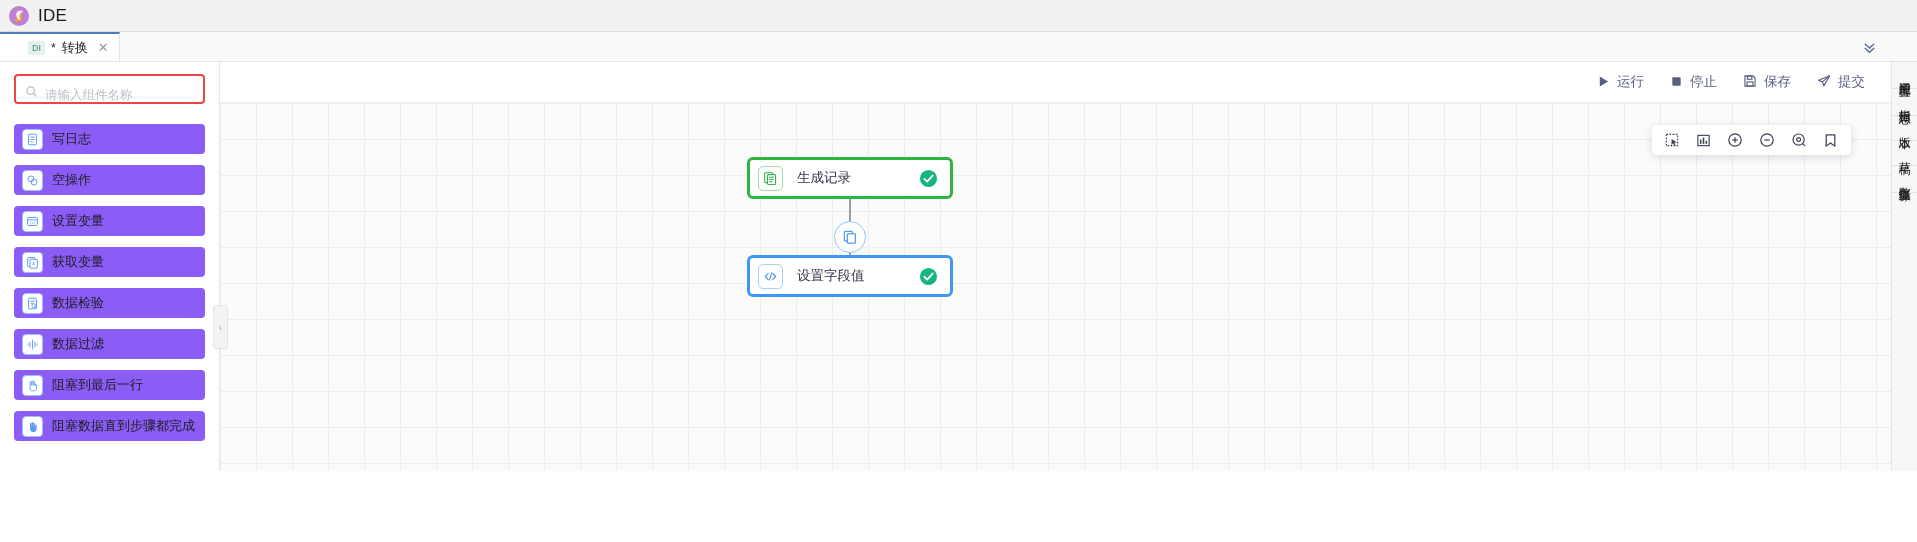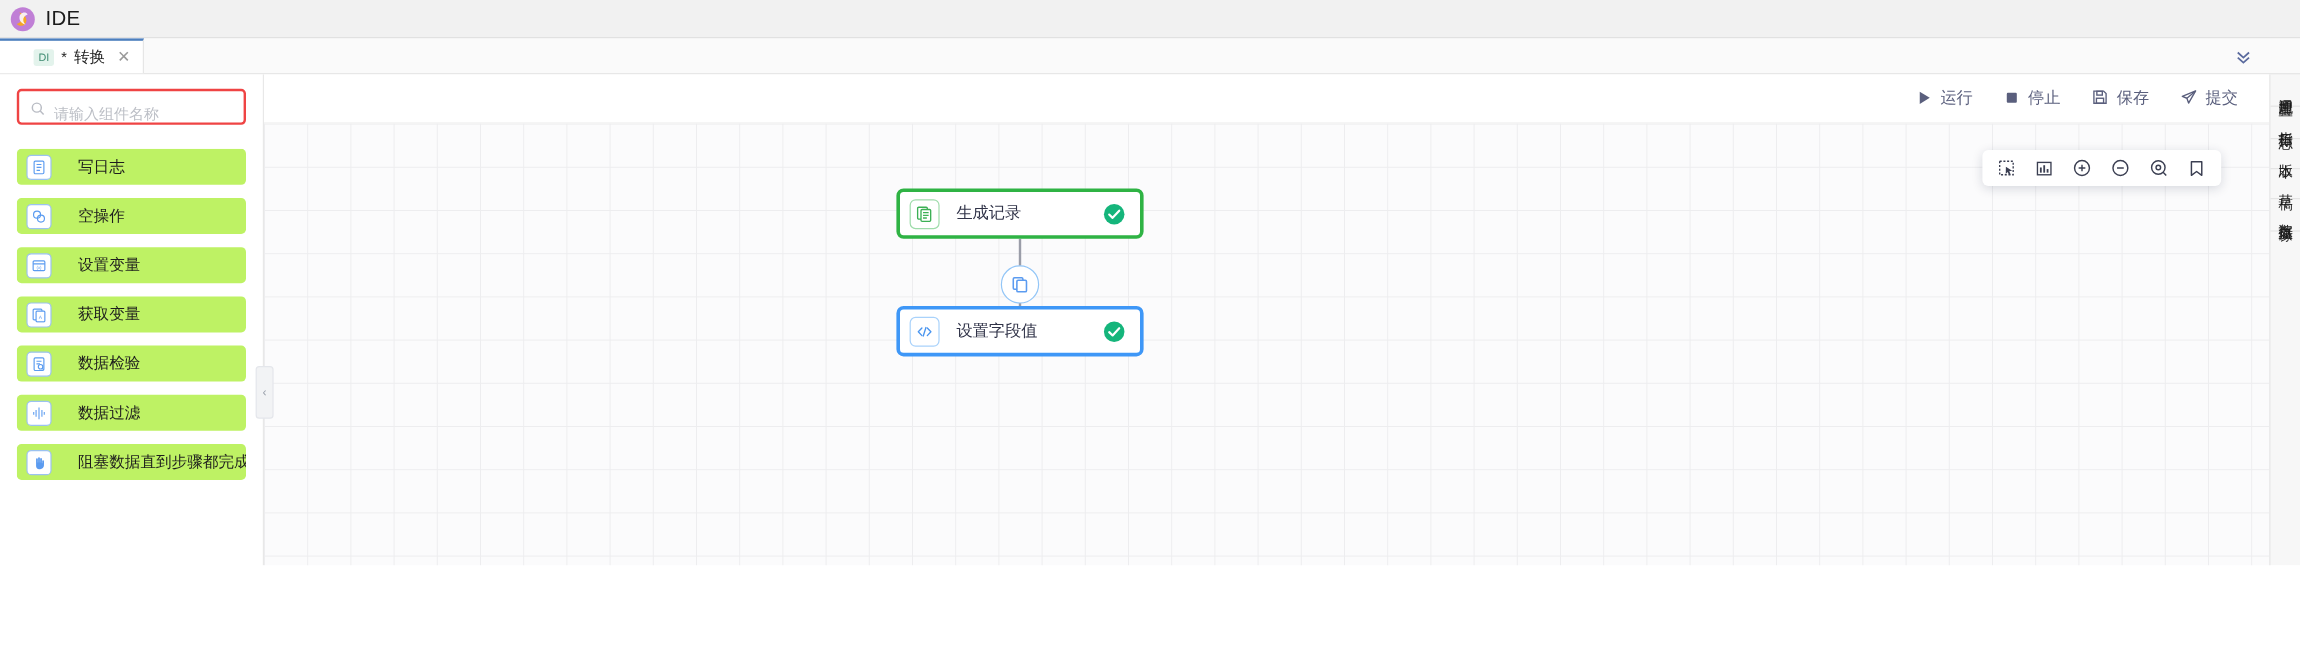--- a/index.html
+++ b/index.html
@@ -62,22 +62,22 @@
   }
   .search-box svg { flex: none; }
   .search-input {
     border: none; outline: none; font-size: 12.5px; color: #222;
     width: 100%; background: transparent;
     font-family: "Liberation Sans", sans-serif;
   }
   .search-input::placeholder { color: #bcbfc6; }
   .palette-list { margin-top: 20px; display: flex; flex-direction: column; gap: 11px; overflow: hidden; }
   .palette-item {
-    height: 30px; background: #bef264; border-radius: 4px;
-    display: flex; align-items: center; gap: 22px; padding: 0 8px;
+    height: 30px; background: #8b5cf6; border-radius: 4px;
+    display: flex; align-items: center; gap: 9px; padding: 0 8px;
     cursor: grab;
   }
   .pal-icon {
     width: 21px; height: 21px; border: 1px solid #9cc2f0; border-radius: 4px;
     display: flex; align-items: center; justify-content: center; flex: none;
     background: #ffffff;
   }
   .pal-label { font-size: 13px; color: #1d1d1d; white-space: nowrap; }
   .collapse-handle {
     position: absolute; right: -9px; bottom: 122px; width: 15px; height: 44px;
@@ -270,20 +270,28 @@
               <line x1="8" y1="2" x2="8" y2="14"></line>
               <line x1="5" y1="4.5" x2="5" y2="11.5"></line>
                 <line x1="11" y1="4.5" x2="11" y2="11.5"></line>
               <line x1="2.6" y1="6.5" x2="2.6" y2="9.5"></line>
                 <line x1="13.4" y1="6.5" x2="13.4" y2="9.5"></line>
             </svg>
           </span>
           <span class="pal-label">数据过滤</span>
         </div>
 
+        <div class="palette-item">
+          <span class="pal-icon">
+            <svg width="13" height="13" viewBox="0 0 16 16" fill="none" stroke="#5b9bf0" stroke-width="1.1">
+              <path d="M5 9V4.3a1 1 0 012 0V8m0-.3V3.4a1 1 0 012 0V8m0-.3V4.3a1 1 0 012 0V9m0-1.4a1 1 0 012 0v3.6c0 2-1.6 3.4-3.6 3.4H8c-2 0-3-1.3-3-3V9"></path>
+            </svg>
+          </span>
+          <span class="pal-label">阻塞到最后一行</span>
+        </div>
 
         <div class="palette-item">
           <span class="pal-icon">
             <svg width="13" height="13" viewBox="0 0 16 16" fill="#5b9bf0">
               <path d="M5 9.4V4.4a.9.9 0 011.8 0V8h.3V3.4a.9.9 0 011.8 0V8h.3V4.2a.9.9 0 011.8 0V8.6h.3V6.4a.9.9 0 011.8 0v4.4c0 2.2-1.7 3.9-3.9 3.9H8.2c-2 0-3.2-1.4-3.2-3.2z"></path>
             </svg>
           </span>
           <span class="pal-label">阻塞数据直到步骤都完成</span>
         </div>
 

